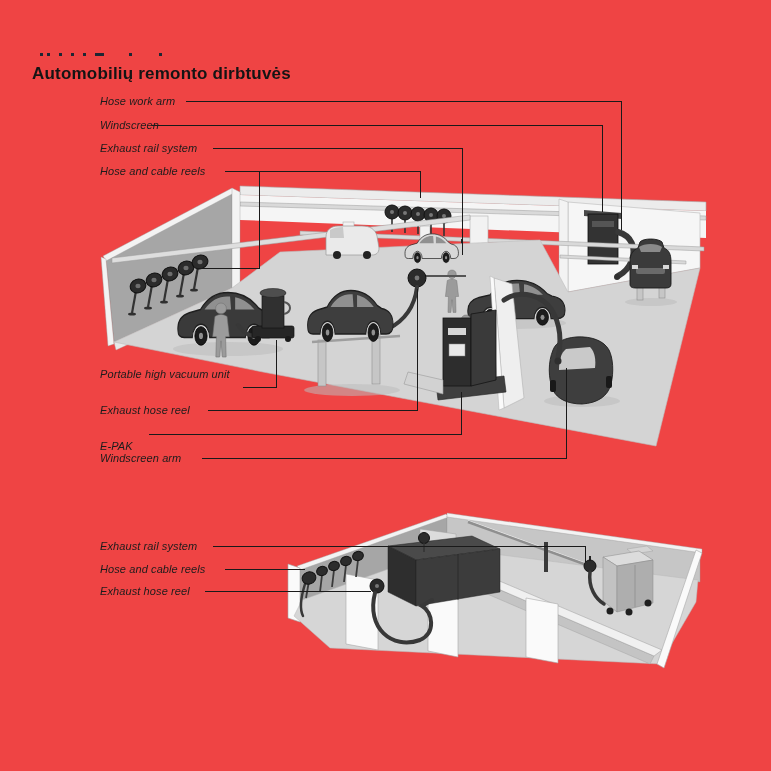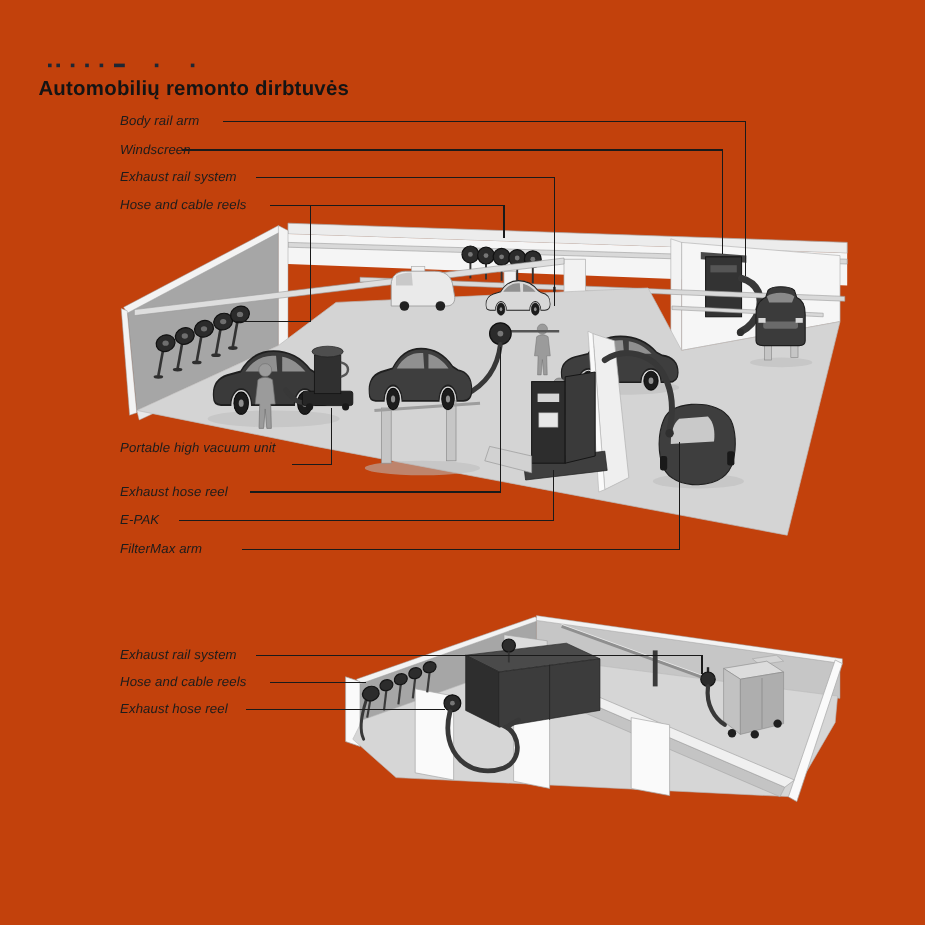--- a/index.html
+++ b/index.html
@@ -1,21 +1,21 @@
 <!DOCTYPE html>
 <html style="--ink: #141414; --label_text: #1c1c1c; --leader_line: #1a1a1a; --wall_gray: #a6a6a6; --floor_gray: #d4d4d4; --light_wall: #f4f4f4; --equipment_dark: #2c2c2c; --car_dark: #3e3e3e;"><head>
 <meta charset="utf-8">
 <style>
   :root{
     --ink:#141414; --label_text:#1c1c1c; --leader_line:#1a1a1a;
     --wall_gray:#a6a6a6; --floor_gray:#d4d4d4; --light_wall:#f4f4f4;
     --equipment_dark:#2c2c2c; --car_dark:#3e3e3e;
   }
   html,body{margin:0;padding:0;background:#fff;}
-  .page{position:relative;width:771px;height:771px;background:#c2410c;overflow:hidden;
+  .page{position:relative;width:771px;height:771px;background:#ef4444;overflow:hidden;
         font-family:"Liberation Sans",sans-serif;}
   .title{position:absolute;left:32px;top:64px;margin:0;
          font:bold 17px/20px "Liberation Sans",sans-serif;color:var(--ink);letter-spacing:.2px;}
   .dots{position:absolute;left:40px;top:53px;height:3px;}
   .dots span{position:absolute;top:0;height:3px;background:#1e2633;}
   .label{position:absolute;left:100px;white-space:nowrap;
          font:italic 11px/13px "Liberation Sans",sans-serif;
          color:var(--label_text);letter-spacing:.1px;}
   svg.scene{position:absolute;left:0;top:0;}
   .fascia{fill:#ececec;stroke:#adadad;stroke-width:.6;}
@@ -352,26 +352,26 @@
       <path d="M243,387 H276 V340"></path>
       <path d="M208,410 H417 V289"></path>
       <path d="M149,434 H461 V392"></path>
       <path d="M202,458 H566 V368"></path>
       <path d="M213,546 H585 V562"></path>
       <path d="M225,569 H305"></path>
       <path d="M205,591 H371"></path>
     </g>
   </svg>
 
-  <div class="label" style="top:95px">Body rail arm</div>
+  <div class="label" style="top:95px">Hose work arm</div>
   <div class="label" style="top:119px">Windscreen</div>
   <div class="label" style="top:142px">Exhaust rail system</div>
   <div class="label" style="top:165px">Hose and cable reels</div>
   <div class="label" style="top:368px">Portable high vacuum unit</div>
   <div class="label" style="top:404px">Exhaust hose reel</div>
-  <div class="label" style="top:428px">E-PAK</div>
-  <div class="label" style="top:452px">FilterMax arm</div>
+  <div class="label" style="top:440px">E-PAK</div>
+  <div class="label" style="top:452px">Windscreen arm</div>
 
   <div class="label" style="top:540px">Exhaust rail system</div>
   <div class="label" style="top:563px">Hose and cable reels</div>
   <div class="label" style="top:585px">Exhaust hose reel</div>
 
 </div>
 
 </body></html>

